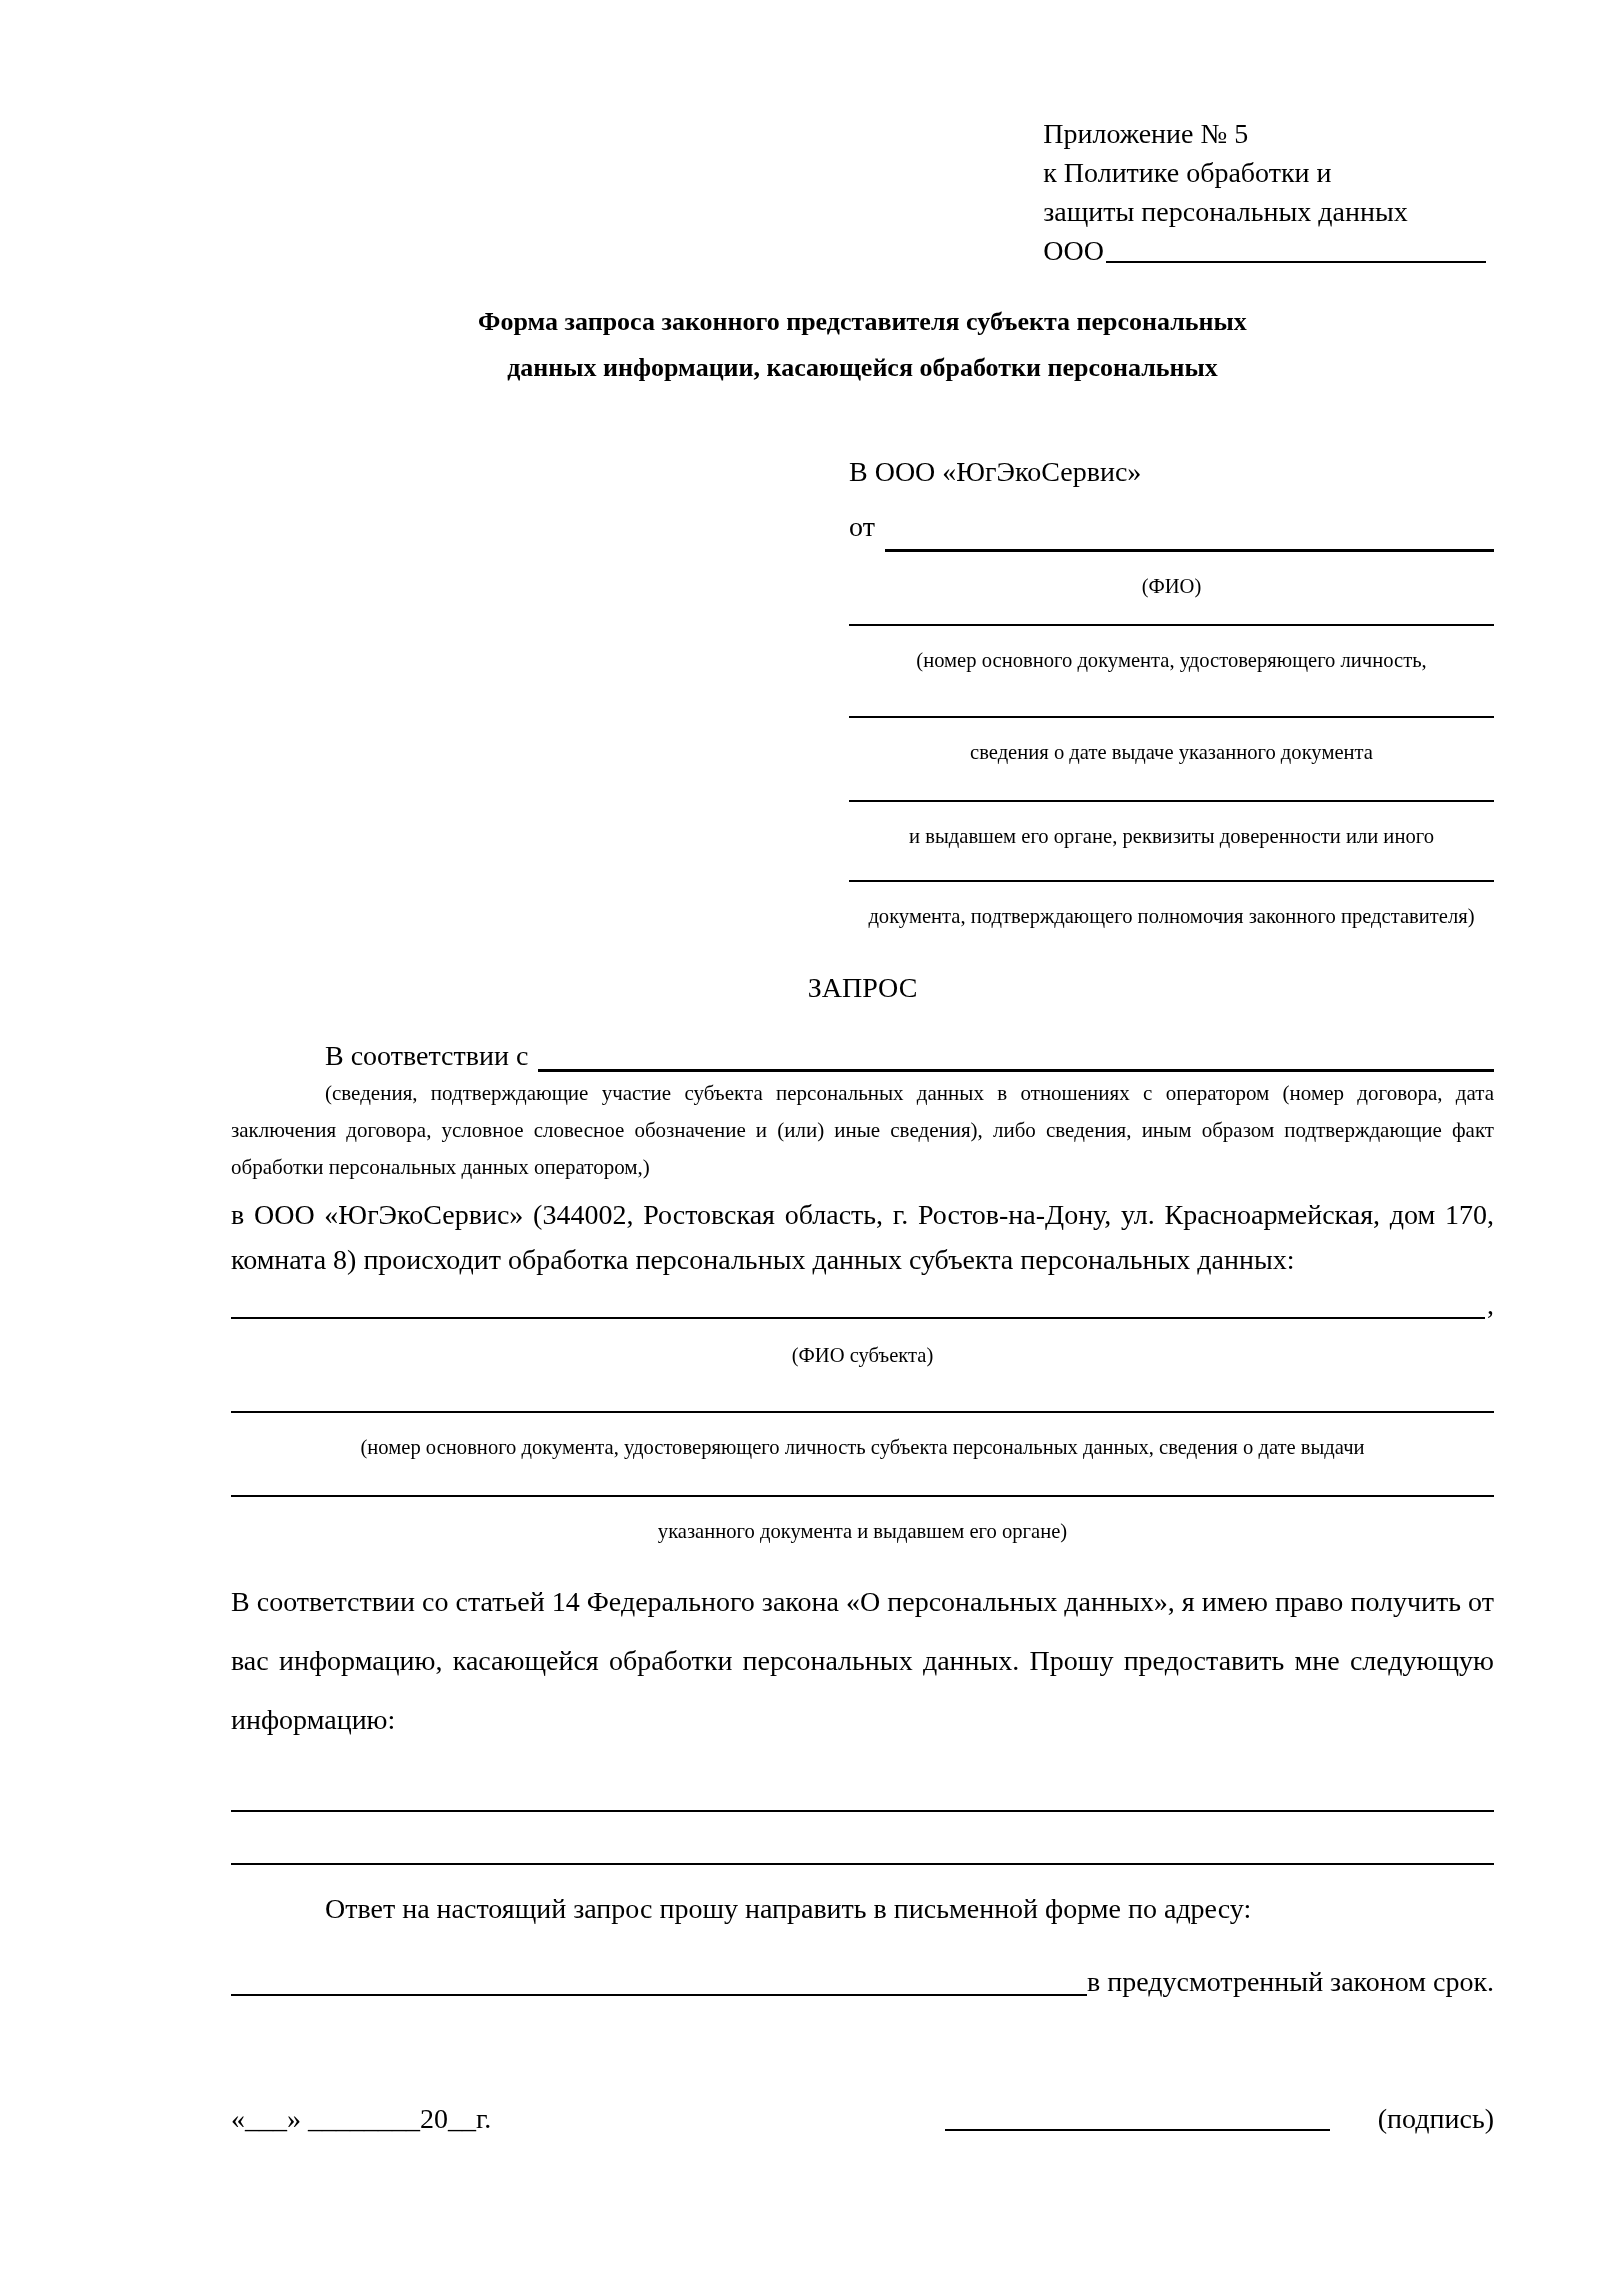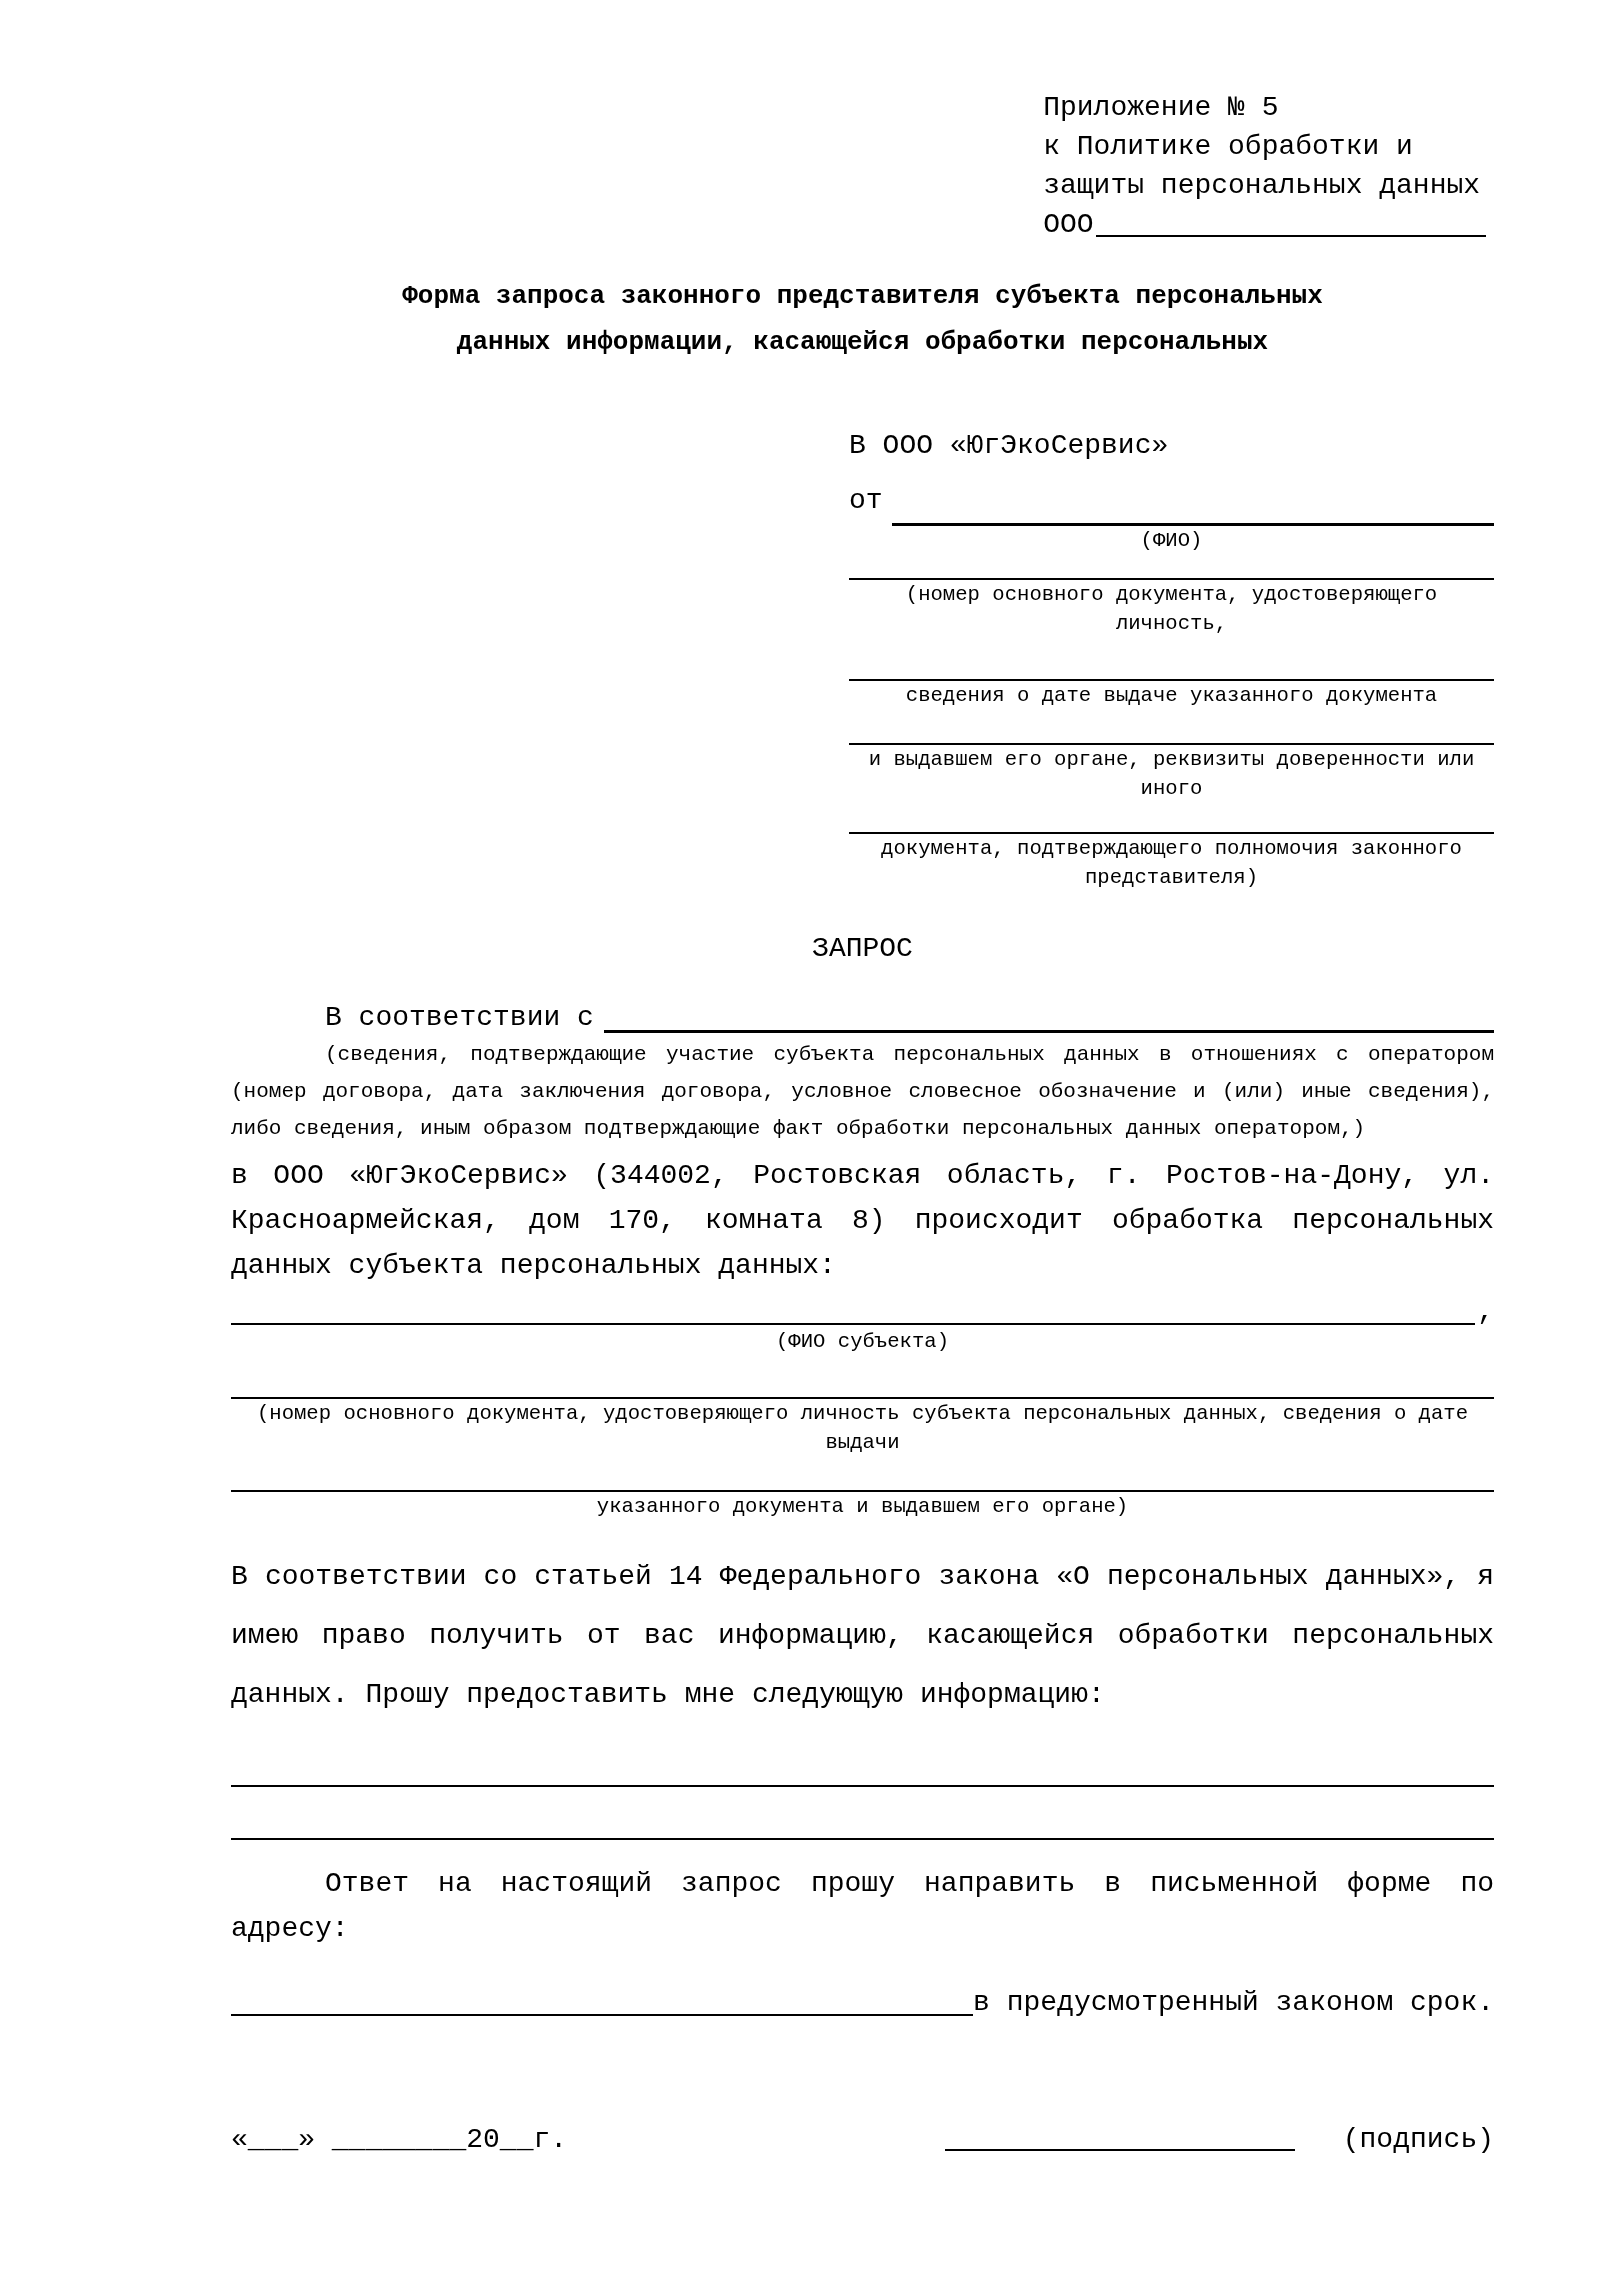--- a/index.html
+++ b/index.html
@@ -4,23 +4,23 @@
 <style>
   * { margin: 0; padding: 0; box-sizing: border-box; }
   html, body { background: #ffffff; }
   .page {
     position: relative;
     width: 1621px;
     height: 2293px;
     margin: 0 auto;
     background: #ffffff;
     color: #000000;
-    font-family: Liberation Mono, monospace;
+    font-family: Liberation Serif, serif;
     font-size: 28px;
-    padding: 88px 127px 0 231px;
+    padding: 114px 127px 0 231px;
     overflow: hidden;
   }
   
   .appendix {
     width: 443px;
     margin-left: auto;
     margin-right: 7.8px;
     line-height: 39px;
   }
   .appendix .ooo-row { display: flex; align-items: flex-end; }
@@ -53,20 +53,21 @@
   .from-row .fill {
     flex: 1;
     border-bottom: 3.9px solid #000;
     margin-left: 9.8px;
     margin-bottom: 0px;
   }
   .caption {
     font-size: 20.6px;
     line-height: 29px;
     text-align: center;
+    margin-top: 20px;
   }
   .rule  { border-bottom: 2.9px solid #000; }
   .r1 { height: 25.5px; }
   .r2 { height: 43px; }
   .r3 { height: 35px; }
   .r4 { height: 31px; }
   
   .zapros {
     margin-top: 37px;
     text-align: center;

